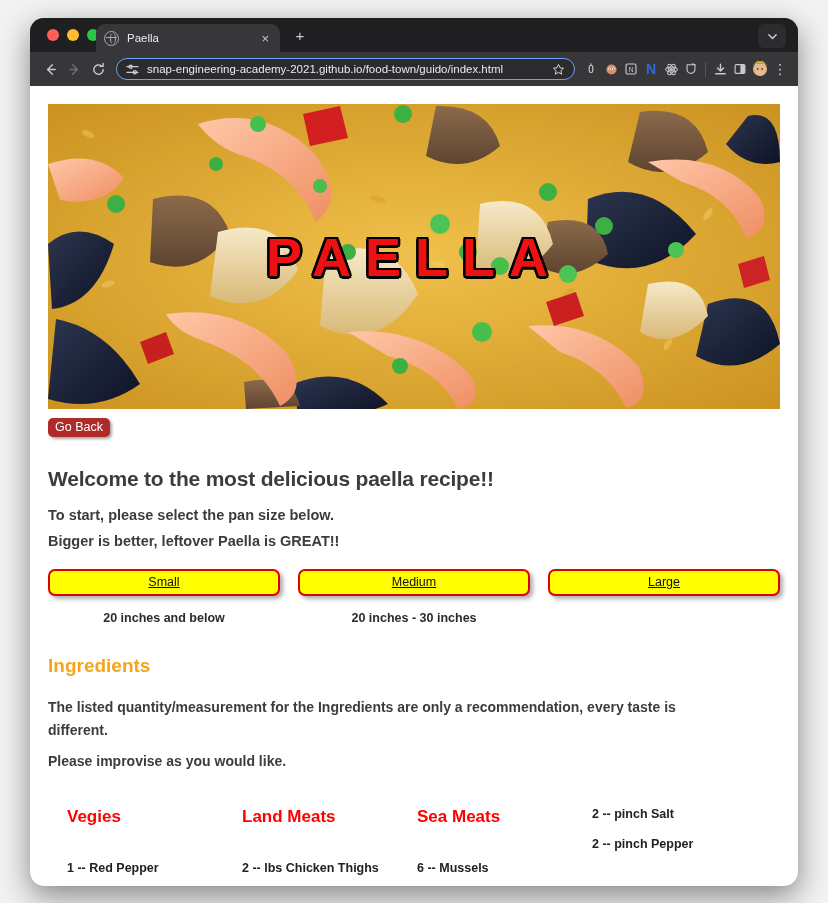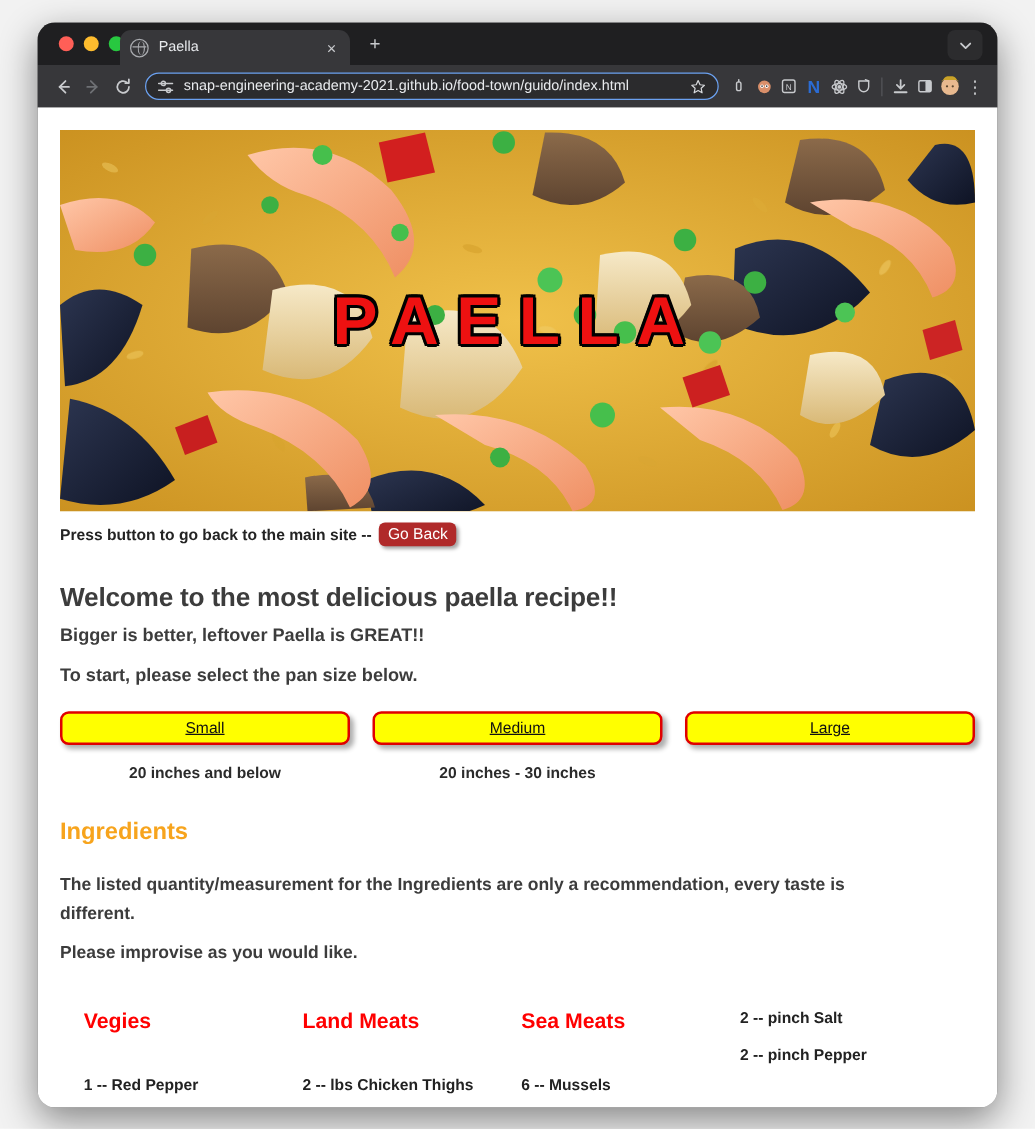--- a/index.html
+++ b/index.html
@@ -401,27 +401,26 @@
             <circle cx="628" cy="146" r="8" fill="#4cc455"></circle>
             <circle cx="168" cy="60" r="7" fill="#3cb043"></circle>
             <circle cx="272" cy="82" r="7" fill="#46bf4c"></circle>
             <circle cx="352" cy="262" r="8" fill="#3cb043"></circle>
           </svg>
         </div>
         <div id="hero-title">PAELLA</div>
       </div>
 
       <div id="back-line">
-        <span class="lbl">Press button to go back to the main site --</span>
         <span id="go-back-btn">Go Back</span>
       </div>
 
       <h1 id="welcome">Welcome to the most delicious paella recipe!!</h1>
+      <div class="sub-line">To start, please select the pan size below.</div>
       <div class="sub-line second">Bigger is better, leftover Paella is GREAT!!</div>
-      <div class="sub-line">To start, please select the pan size below.</div>
 
       <div id="size-row">
         <div class="size-col">
           <div class="size-btn">Small</div>
           <div class="size-caption">20 inches and below</div>
         </div>
         <div class="size-col">
           <div class="size-btn">Medium</div>
           <div class="size-caption">20 inches - 30 inches</div>
         </div>

